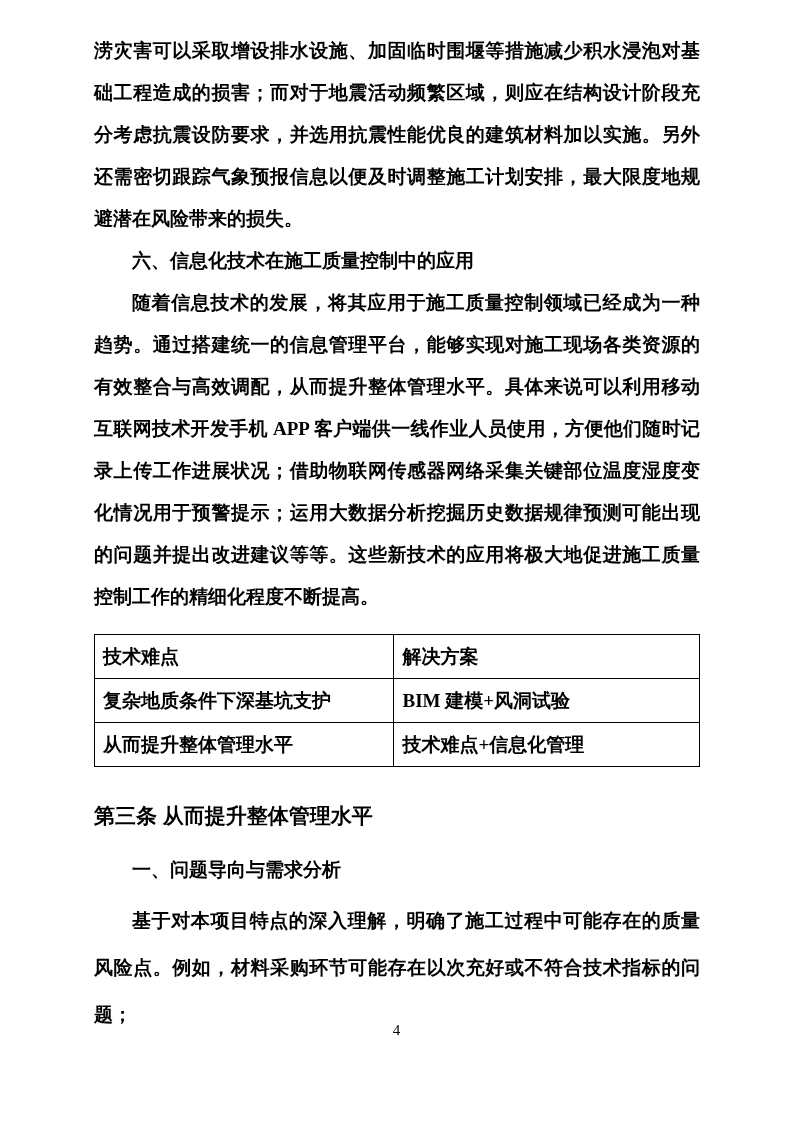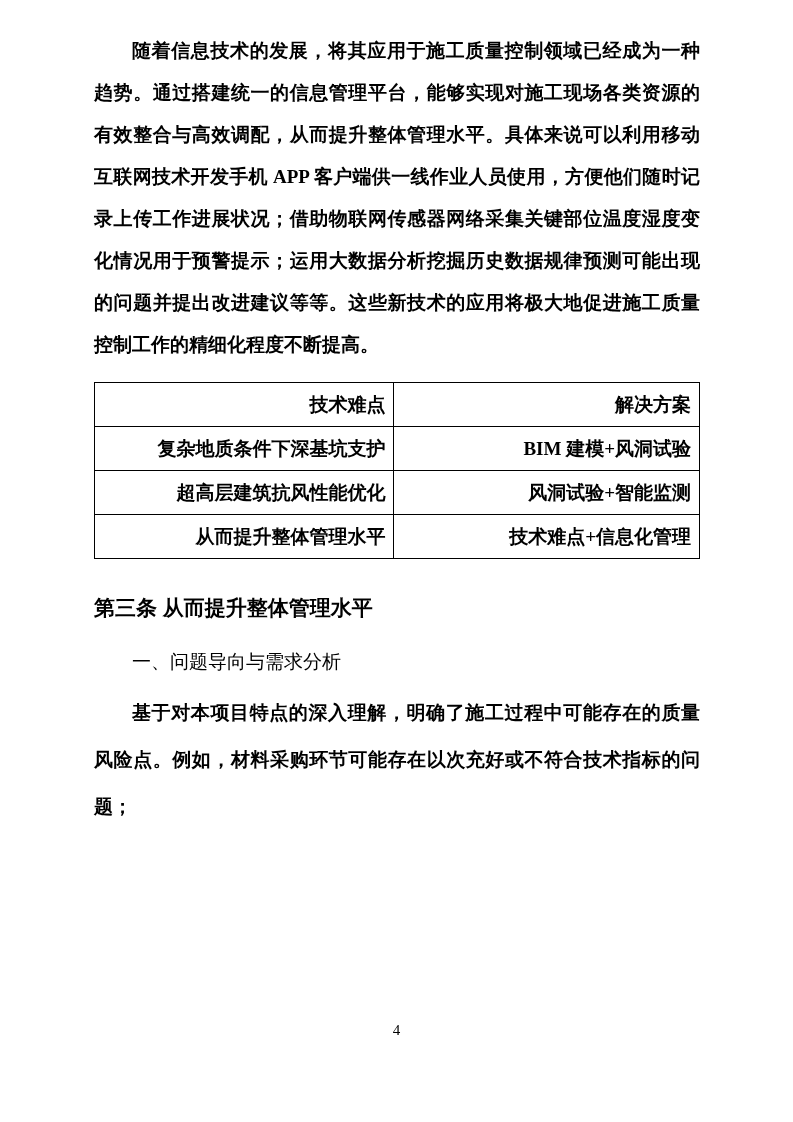--- a/index.html
+++ b/index.html
@@ -32,37 +32,37 @@
   table.spec {
     border-collapse: collapse;
     width: 100%;
     margin-top: 16px;
     table-layout: fixed;
   }
   table.spec th, table.spec td {
     border: 1px solid #000000;
     font-size: 19px;
     font-weight: bold;
-    text-align: right;
+    text-align: left;
     vertical-align: middle;
     padding: 0 8px;
     height: 44px;
   }
   table.spec col.c1 { width: 49.5%; }
   .h-article {
     font-family: "Liberation Sans", "DejaVu Sans", sans-serif;
     font-size: 21px;
     font-weight: bold;
     line-height: 30px;
     margin: 34px 0 0 0;
   }
   .h-sub {
     font-family: "Liberation Sans", "DejaVu Sans", sans-serif;
     font-size: 19px;
-    font-weight: normal;
+    font-weight: bold;
     line-height: 30px;
     text-indent: 2em;
     margin: 24px 0 0 0;
   }
   .para-last {
     font-size: 19px;
     line-height: 47px;
     font-weight: bold;
     text-align: justify;
     text-indent: 2em;
@@ -77,41 +77,39 @@
     font-size: 15px;
     font-weight: normal;
     color: #000000;
   }
 </style>
 </head>
 <body>
 
 <div class="page">
 
+  <p class="para">涝灾害可以采取增设排水设施、加固临时围堰等措施减少积水浸泡对基础工程造成的损害；而对于地震活动频繁区域，则应在结构设计阶段充分考虑抗震设防要求，并选用抗震性能优良的建筑材料加以实施。另外还需密切跟踪气象预报信息以便及时调整施工计划安排，最大限度地规避潜在风险带来的损失。</p>
 
+  <p class="h-section">六、信息化技术在施工质量控制中的应用</p>
 
   <p class="para indent">随着信息技术的发展，将其应用于施工质量控制领域已经成为一种趋势。通过搭建统一的信息管理平台，能够实现对施工现场各类资源的有效整合与高效调配，从而提升整体管理水平。具体来说可以利用移动互联网技术开发手机 APP 客户端供一线作业人员使用，方便他们随时记录上传工作进展状况；借助物联网传感器网络采集关键部位温度湿度变化情况用于预警提示；运用大数据分析挖掘历史数据规律预测可能出现的问题并提出改进建议等等。这些新技术的应用将极大地促进施工质量控制工作的精细化程度不断提高。</p>
 
   <table class="spec">
     <colgroup>
       <col class="c1">
       <col class="c2">
     </colgroup>
     <tbody>
       <tr>
         <th>技术难点</th>
         <th>解决方案</th>
       </tr>
       <tr>
         <td>复杂地质条件下深基坑支护</td>
         <td>BIM 建模+风洞试验</td>
-      </tr>
-      <tr>
-        <td>超高层建筑抗风性能优化</td>
-        <td>风洞试验+智能监测</td>
       </tr>
       <tr>
         <td>从而提升整体管理水平</td>
         <td>技术难点+信息化管理</td>
       </tr>
     </tbody>
   </table>
 
   <p class="h-article">第三条 从而提升整体管理水平</p>
 

